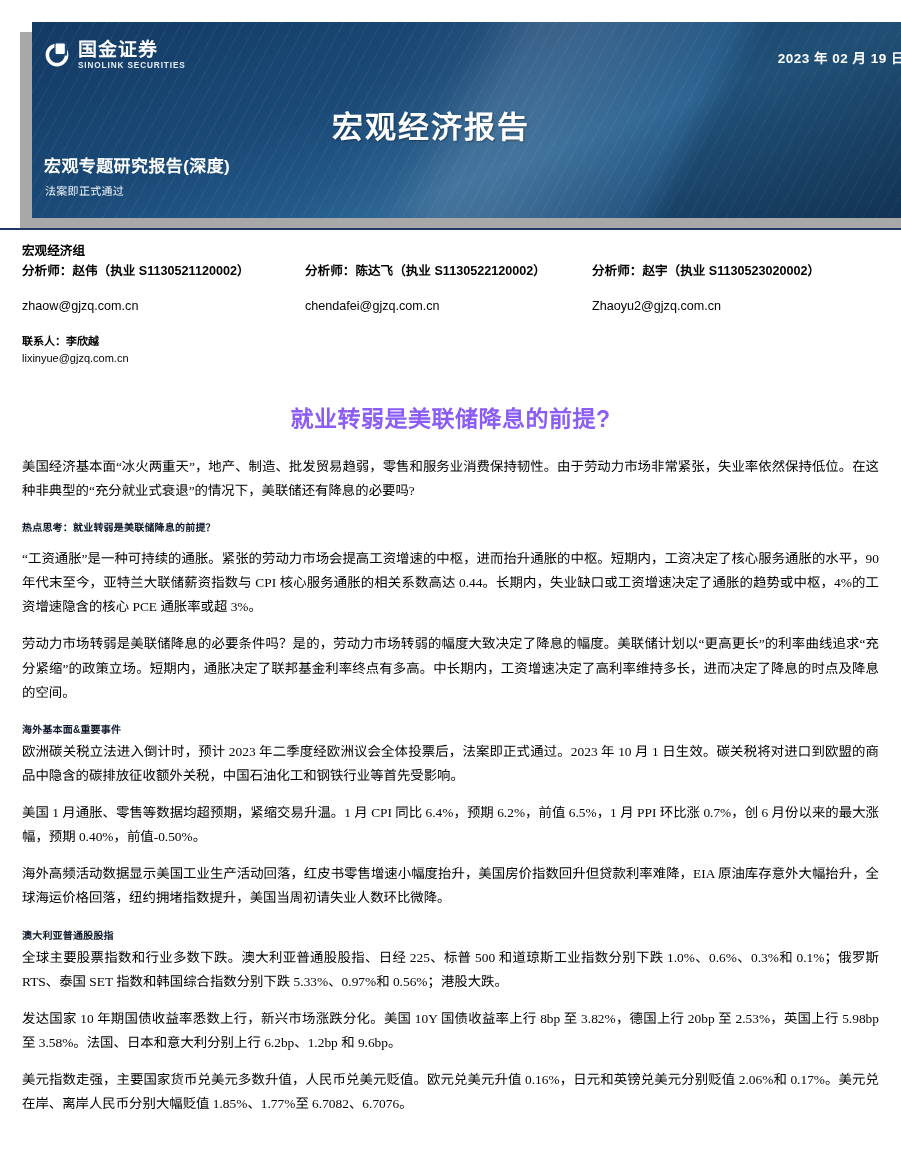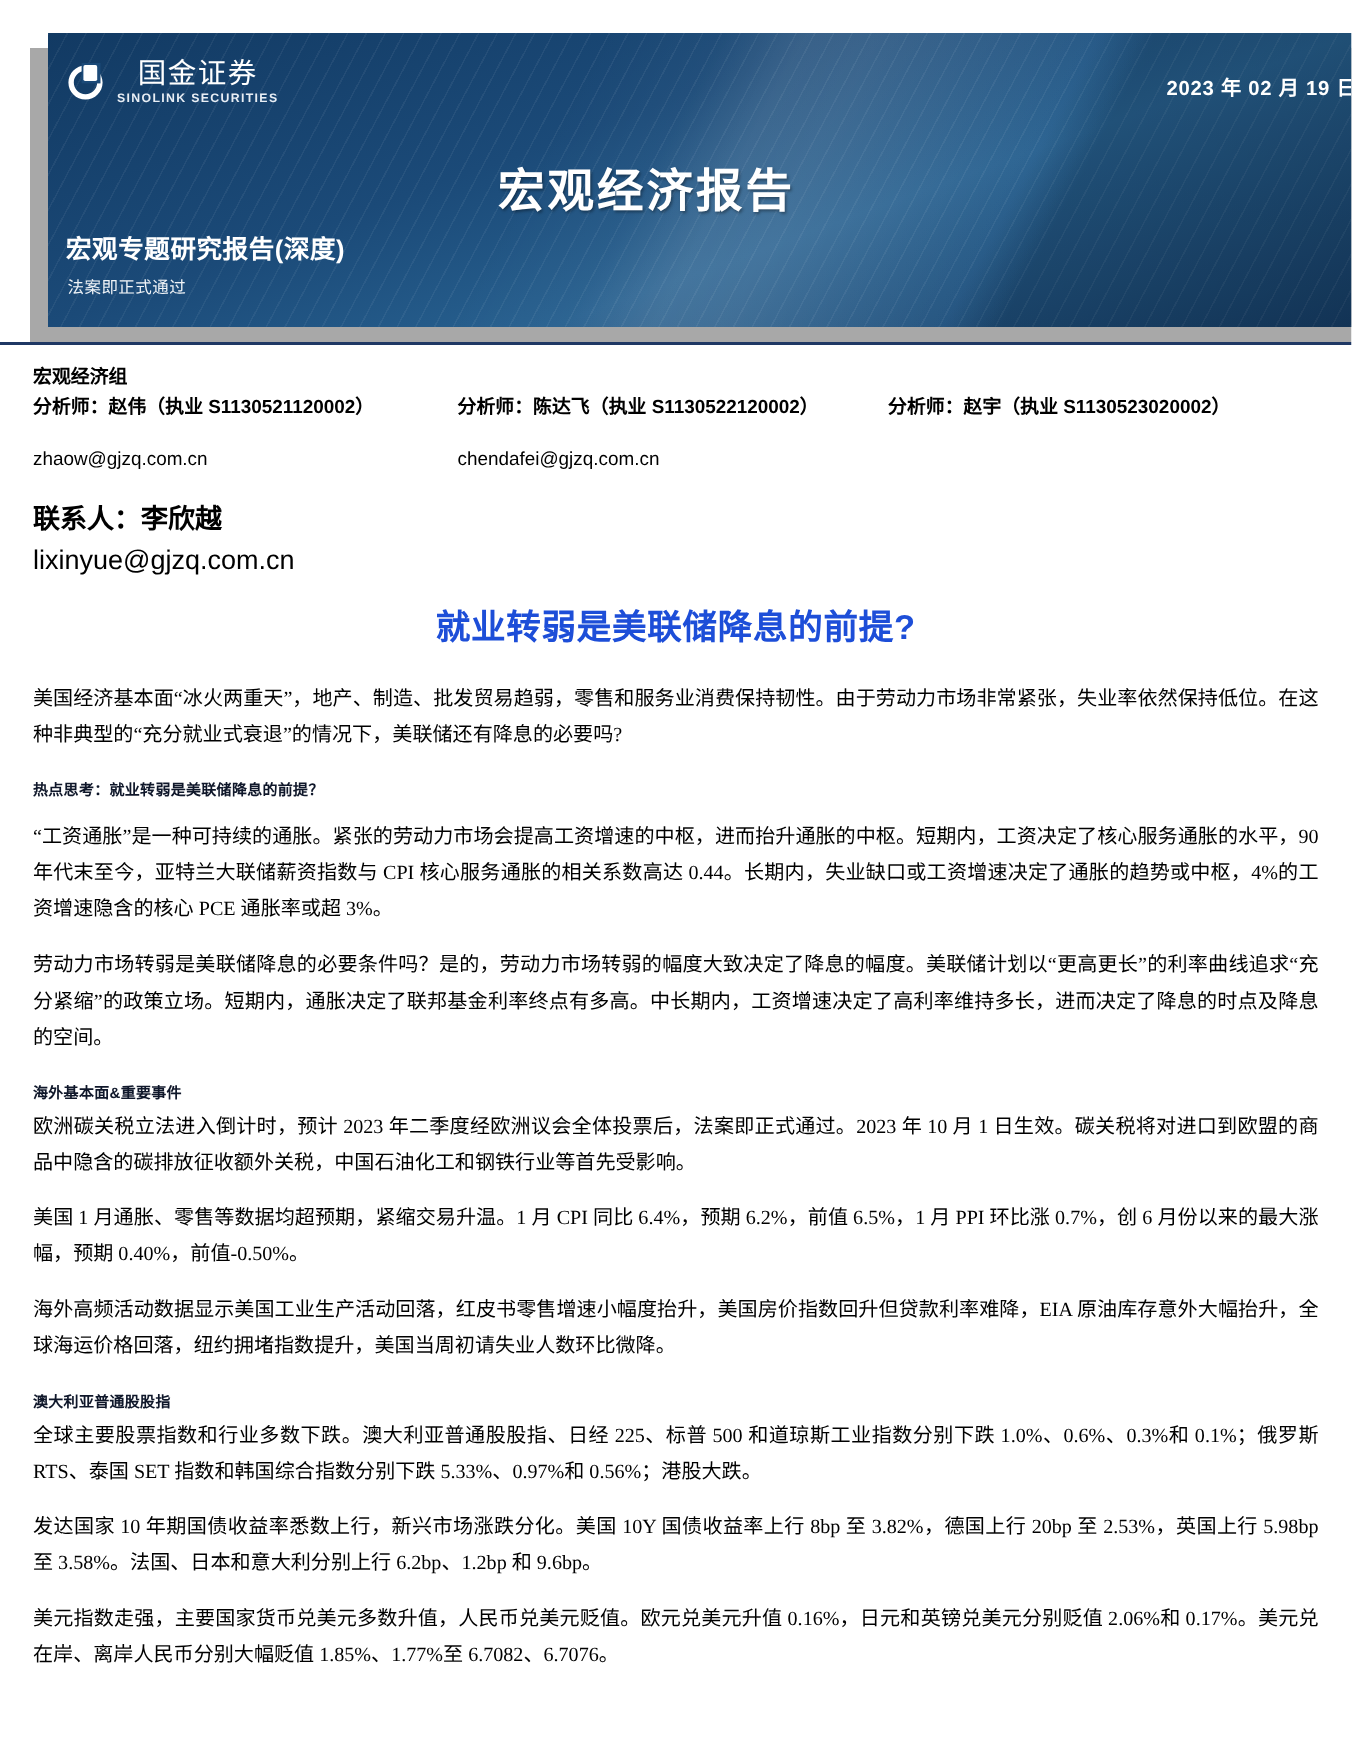--- a/index.html
+++ b/index.html
@@ -69,24 +69,23 @@
   }
   .logo-text {
     display: flex;
     flex-direction: column;
     justify-content: center;
     line-height: 1;
   }
   .logo-cn {
     font-family: "Liberation Sans", "DejaVu Sans", sans-serif;
     font-size: 19px;
-    font-weight: normal;
+    font-weight: bold;
     color: #ffffff;
     letter-spacing: 1px;
-    text-align: center;
   }
   .logo-en {
     font-family: "Liberation Sans", "DejaVu Sans", sans-serif;
     font-size: 8.2px;
     font-weight: bold;
     color: #e8eef5;
     letter-spacing: 0.9px;
     margin-top: 3px;
   }
 
@@ -173,34 +172,34 @@
   .analyst-col { flex: 0 0 auto; }
   .analyst-col.c1 { width: 283px; }
   .analyst-col.c2 { width: 287px; }
   .analyst-col.c3 { width: 287px; }
   .analyst-name { font-weight: bold; white-space: nowrap; }
   .analyst-mail { font-weight: normal; margin-top: 17px; white-space: nowrap; }
 
   .contact-block {
     margin-top: 18px;
     font-family: "Liberation Sans", "DejaVu Sans", sans-serif;
-    font-size: 18px;
+    font-size: 11px;
     color: #000000;
     line-height: 1.5;
   }
   .contact-name { font-weight: bold; }
   .contact-mail { font-weight: normal; }
 
   .doc-title {
-    margin-top: 12px;
+    margin-top: 34px;
     text-align: center;
     font-family: "Liberation Sans", "DejaVu Sans", sans-serif;
     font-size: 23px;
     font-weight: bold;
-    color: #1d4ed8;
+    color: #8b5cf6;
     letter-spacing: 0.5px;
   }
 
   .lead-para {
     margin-top: 21px;
     font-family: "Liberation Serif", "DejaVu Serif", serif;
     font-size: 13.4px;
     color: #000000;
     line-height: 1.78;
     text-align: justify;
@@ -267,20 +266,21 @@
     <div class="analyst-col c1">
       <div class="analyst-name">分析师：赵伟（执业 S1130521120002）</div>
       <div class="analyst-mail">zhaow@gjzq.com.cn</div>
     </div>
     <div class="analyst-col c2">
       <div class="analyst-name">分析师：陈达飞（执业 S1130522120002）</div>
       <div class="analyst-mail">chendafei@gjzq.com.cn</div>
     </div>
     <div class="analyst-col c3">
       <div class="analyst-name">分析师：赵宇（执业 S1130523020002）</div>
+      <div class="analyst-mail">Zhaoyu2@gjzq.com.cn</div>
     </div>
   </div>
 
   <div class="contact-block">
     <div class="contact-name">联系人：李欣越</div>
     <div class="contact-mail">lixinyue@gjzq.com.cn</div>
   </div>
 
   <div class="doc-title">就业转弱是美联储降息的前提?</div>
 

